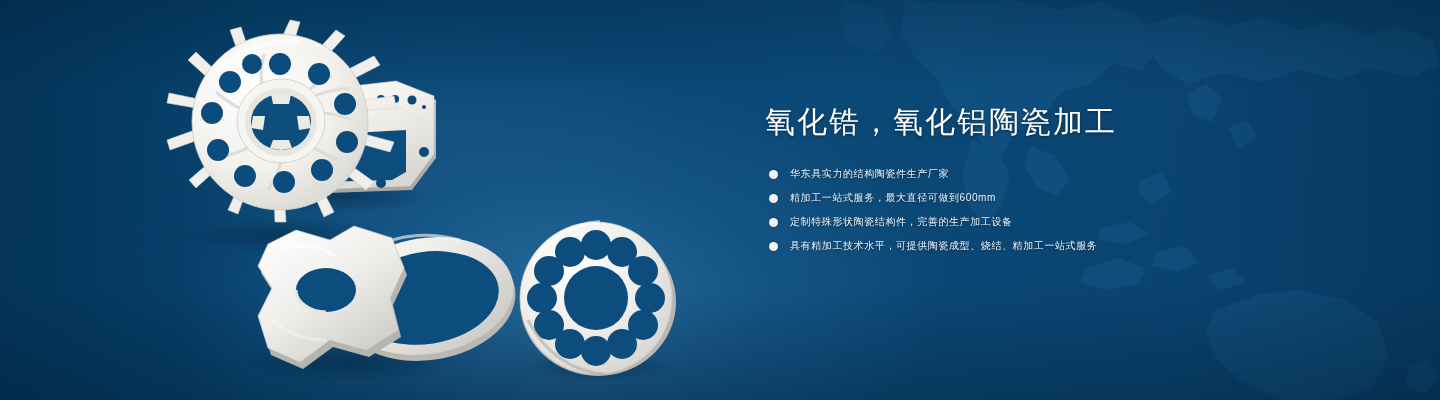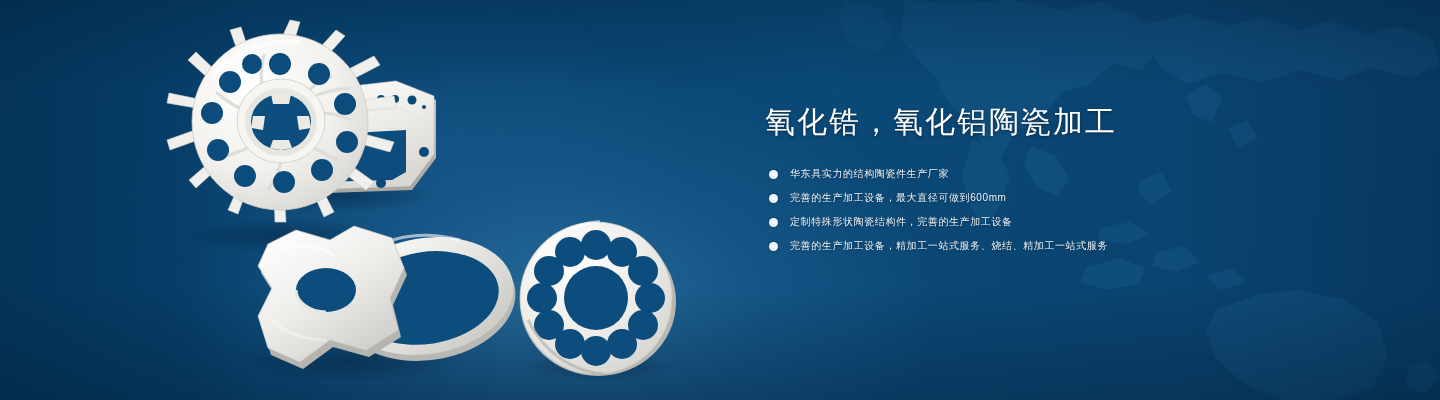--- a/index.html
+++ b/index.html
@@ -339,26 +339,26 @@
   <div class="text-col">
     <h1 class="headline">氧化锆，氧化铝陶瓷加工</h1>
 
     <ul class="bullets">
       <li class="bullet-row">
         <span class="bullet-dot"></span>
         <span class="bullet-text">华东具实力的结构陶瓷件生产厂家</span>
       </li>
       <li class="bullet-row">
         <span class="bullet-dot"></span>
-        <span class="bullet-text">完善的生产加工设备，最大直径可做到600mm</span>
+        <span class="bullet-text">精加工一站式服务，最大直径可做到600mm</span>
       </li>
       <li class="bullet-row">
         <span class="bullet-dot"></span>
         <span class="bullet-text">定制特殊形状陶瓷结构件，完善的生产加工设备</span>
       </li>
       <li class="bullet-row">
         <span class="bullet-dot"></span>
-        <span class="bullet-text">完善的生产加工设备，精加工一站式服务、烧结、精加工一站式服务</span>
+        <span class="bullet-text">具有精加工技术水平，可提供陶瓷成型、烧结、精加工一站式服务</span>
       </li>
     </ul>
   </div>
 
 </div>
 
 </body></html>

